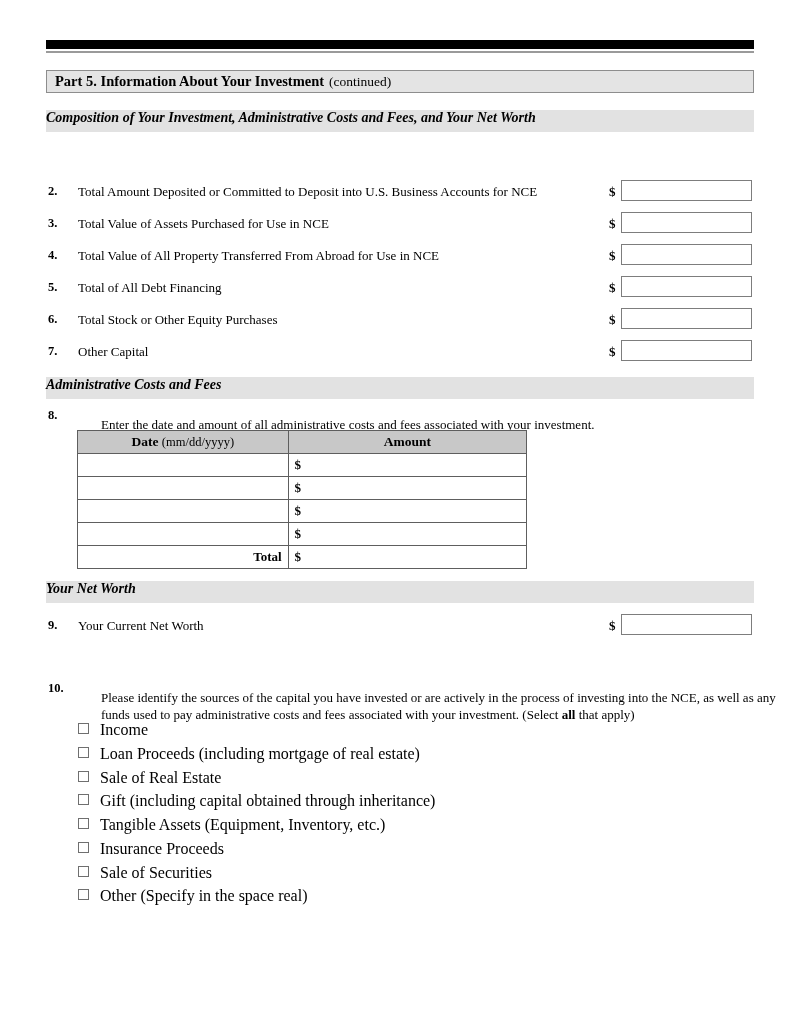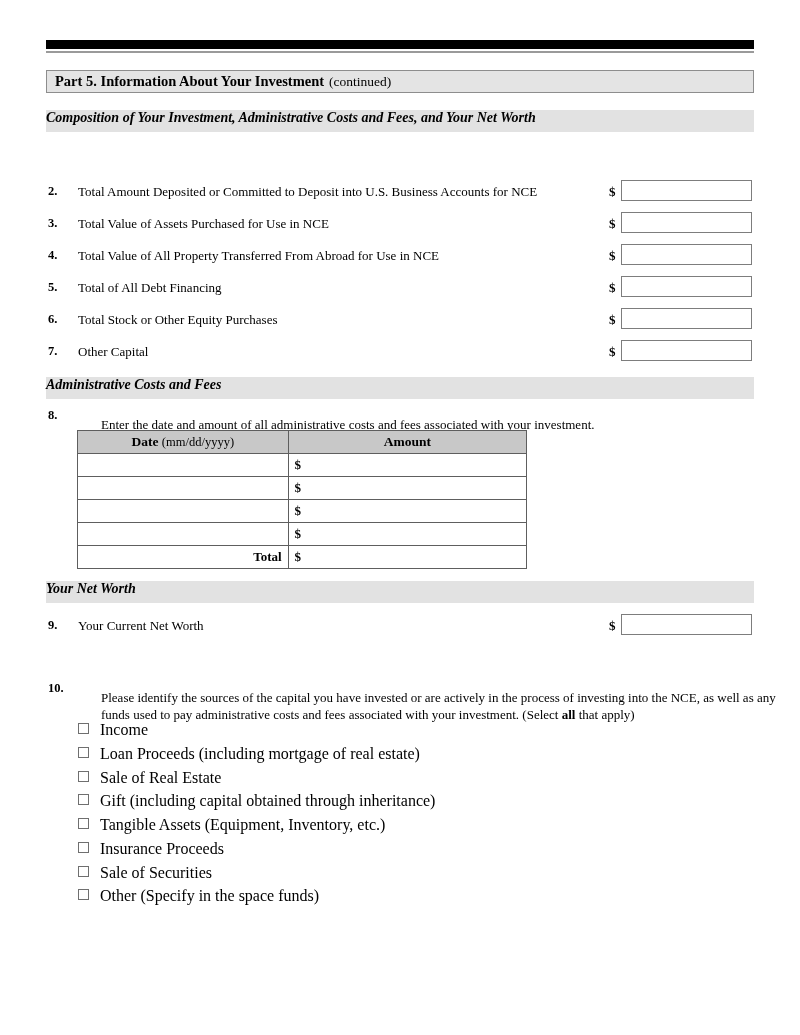--- a/index.html
+++ b/index.html
@@ -386,21 +386,21 @@
   <div class="chk-row" style="top:841px;">
     <span class="chk-box"></span>
     <span class="chk-label">Insurance Proceeds</span>
   </div>
   <div class="chk-row" style="top:865px;">
     <span class="chk-box"></span>
     <span class="chk-label">Sale of Securities</span>
   </div>
   <div class="chk-row" style="top:888px;">
     <span class="chk-box"></span>
-    <span class="chk-label">Other (Specify in the space funds)</span>
+    <span class="chk-label">Other (Specify in the space real)</span>
   </div>
 
   <div class="footer-rule"></div>
   <div class="footer-left">
     <span>Form I-526E</span><span class="sp"></span><span>Edition</span><span class="sp"></span><span>06/01/22</span>
   </div>
 
   <div class="barcode">
     <svg width="318" height="24" viewBox="0 0 318 24" xmlns="http://www.w3.org/2000/svg" aria-hidden="true">
       <rect x="0" y="2" width="9" height="20" fill="#000"></rect>

